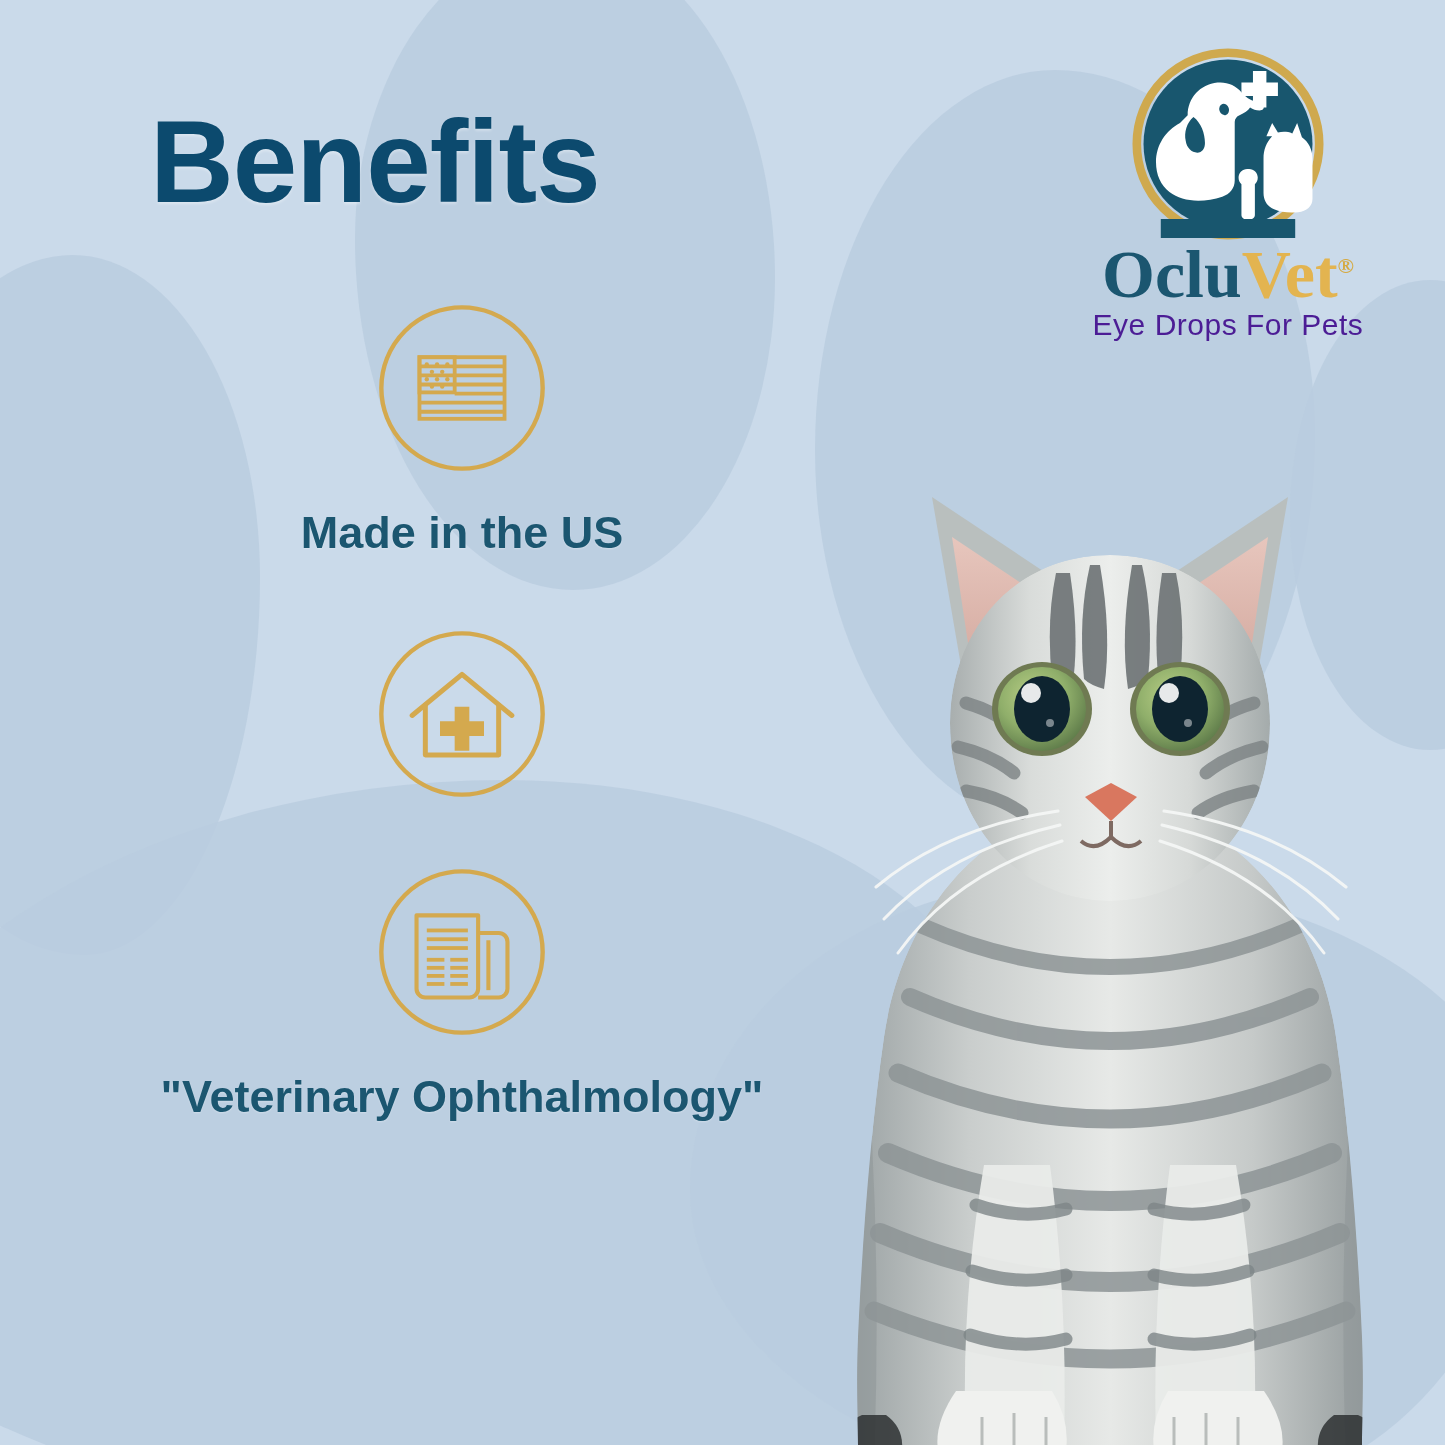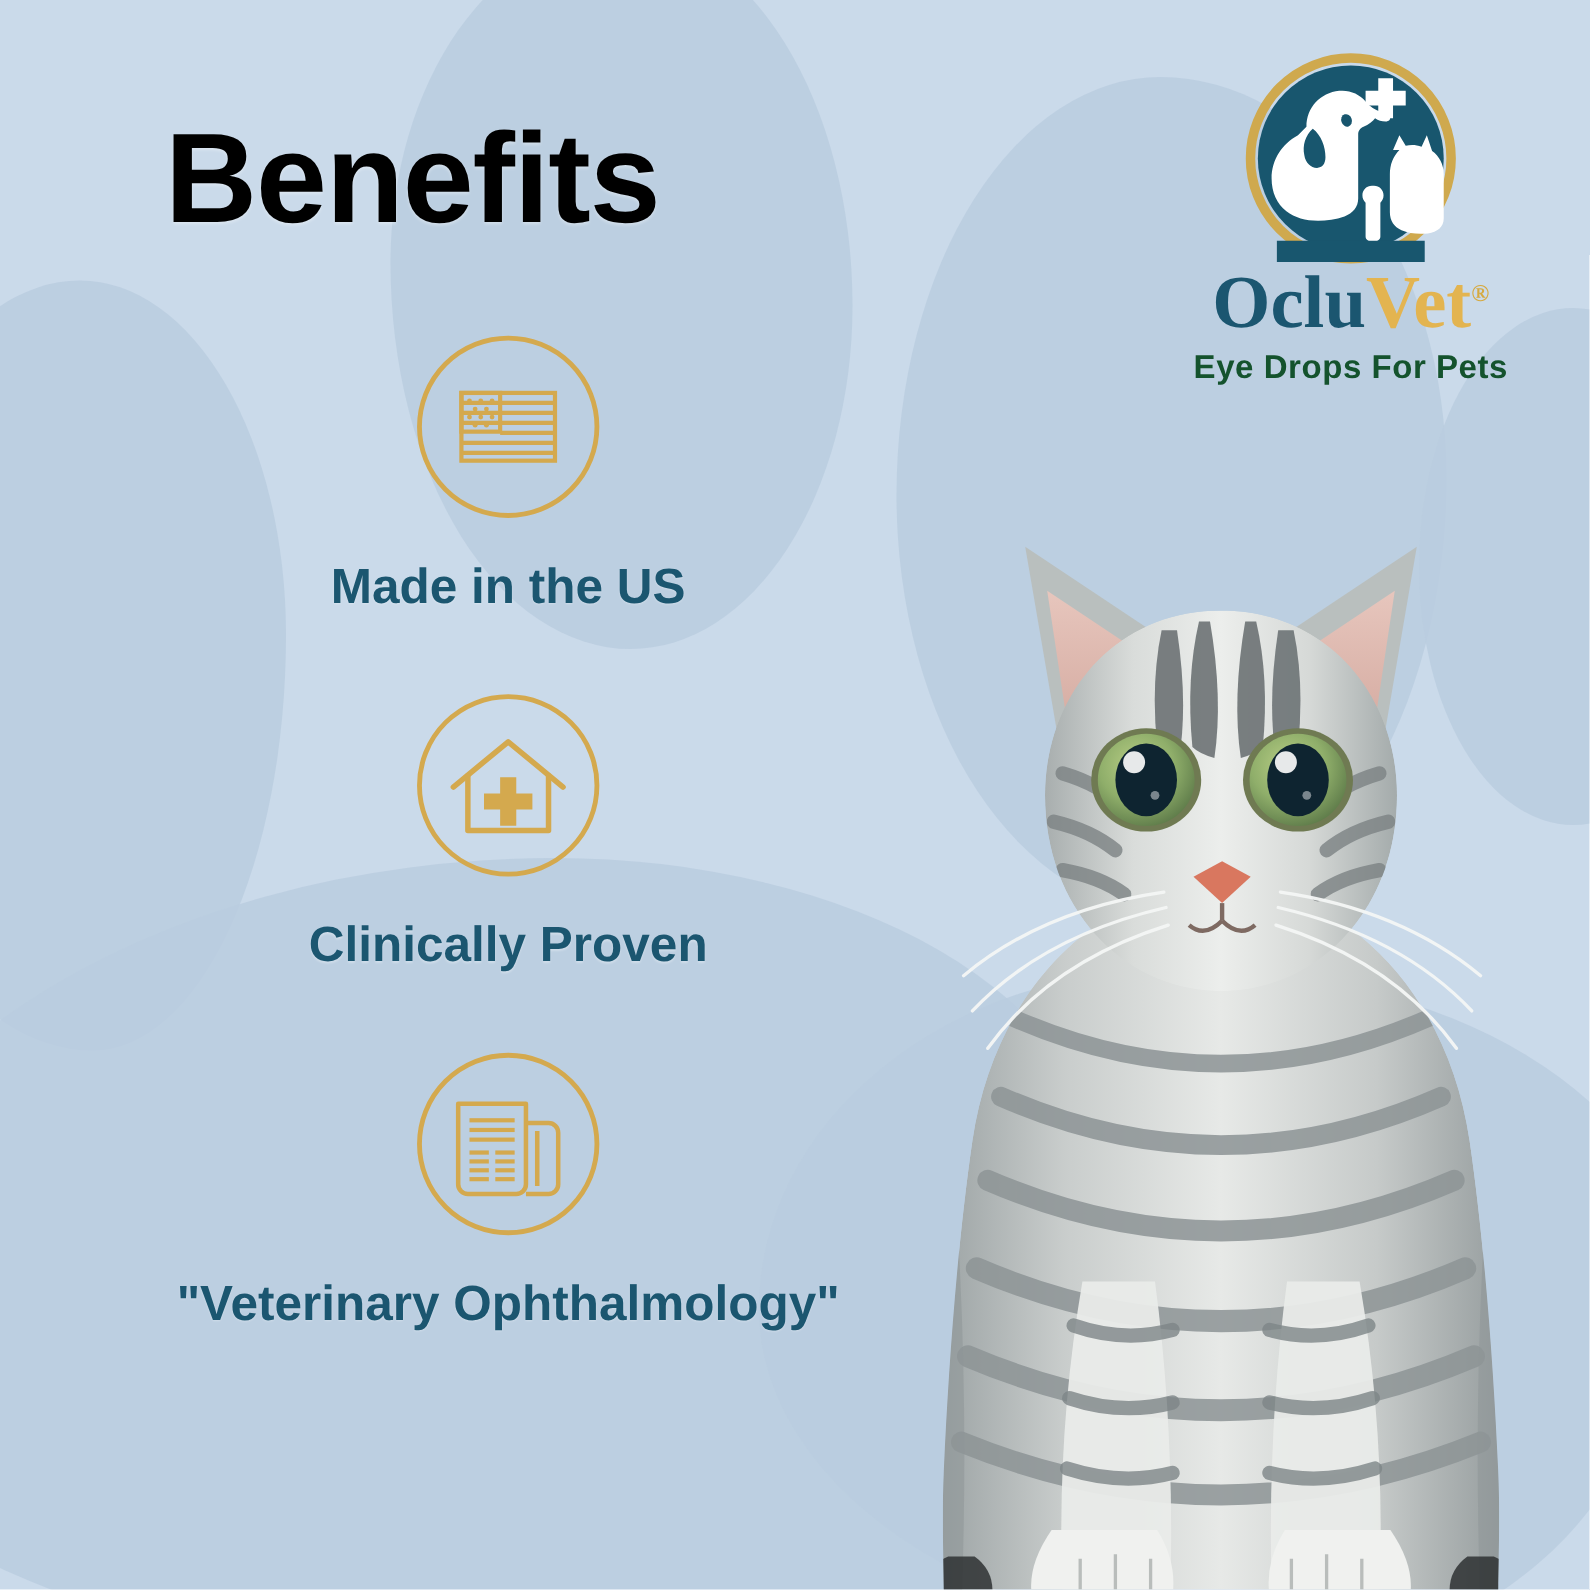--- a/index.html
+++ b/index.html
@@ -60,21 +60,21 @@
   }
 
   
   .page-title {
     position: absolute;
     left: 150px;
     top: 104px;
     font-size: 116px;
     font-weight: bold;
     letter-spacing: -1px;
-    color: #000000;
+    color: #0c4a6e;
     line-height: 1;
     text-shadow: 0 2px 3px rgba(255,255,255,.35);
   }
 
   
   .brand {
     position: absolute;
     left: 1048px;
     top: 48px;
     width: 360px;
@@ -95,24 +95,23 @@
   }
   .brand-word .part-a { color: #1b5670; }
   .brand-word .part-b { color: #e3b košice; }
   .brand-word .part-b { color: #e3b450; }
   .brand-word .reg {
     font-size: 22px;
     vertical-align: super;
     color: #d6a93f;
   }
   .brand-tagline {
-    margin-top: 10px;
     font-size: 30px;
-    font-weight: bold;
-    color: #14532d;
+    font-weight: normal;
+    color: #4c1d95;
     letter-spacing: .5px;
   }
 
   
   .benefits {
     position: absolute;
     left: 92px;
     top: 300px;
     width: 740px;
   }
@@ -262,23 +261,20 @@
 
     <div class="benefit">
       <svg class="benefit-icon-wrap" viewBox="0 0 120 120">
         <circle cx="60" cy="60" r="55" fill="none" stroke="#d4a94e" stroke-width="3"></circle>
         <g stroke="#d4a94e" stroke-width="3.4" fill="none" stroke-linejoin="round" stroke-linecap="round">
           <path d="M26 61 L60 33 L94 61"></path>
           <path d="M35 54 L35 88 L85 88 L85 54"></path>
         </g>
         <path d="M55 55h10v10h10v10H65v10H55V75H45V65h10z" fill="#d4a94e"></path>
       </svg>
-      <div class="benefit-label">
-        <span>Clinically Proven</span>
-      </div>
     </div>
 
     <div class="benefit">
       <svg class="benefit-icon-wrap" viewBox="0 0 120 120">
         <circle cx="60" cy="60" r="55" fill="none" stroke="#d4a94e" stroke-width="3"></circle>
         <g stroke="#d4a94e" stroke-width="2.8" fill="none" stroke-linejoin="round">
           <path d="M29 35 h42 v50 a6 6 0 0 1 -6 6 H35 a6 6 0 0 1 -6 -6 z"></path>
           <path d="M71 47 h14 a6 6 0 0 1 6 6 v32 a6 6 0 0 1 -6 6 h-14"></path>
           <line x1="78" y1="52" x2="78" y2="86"></line>
         </g>

